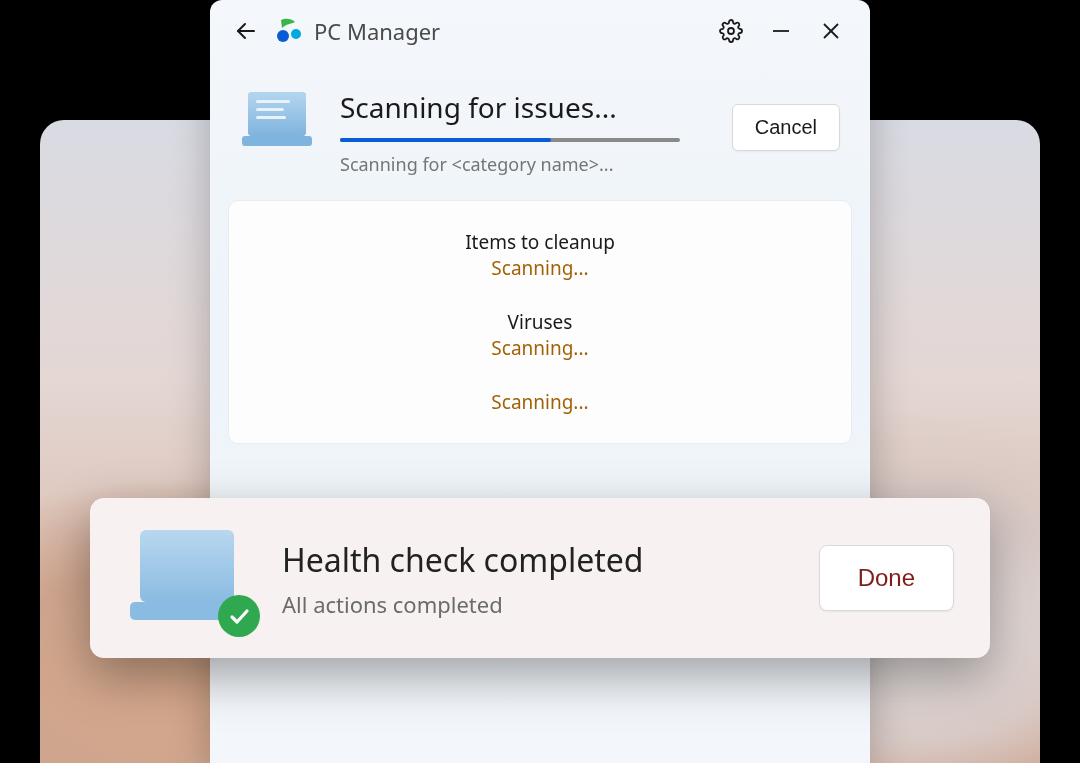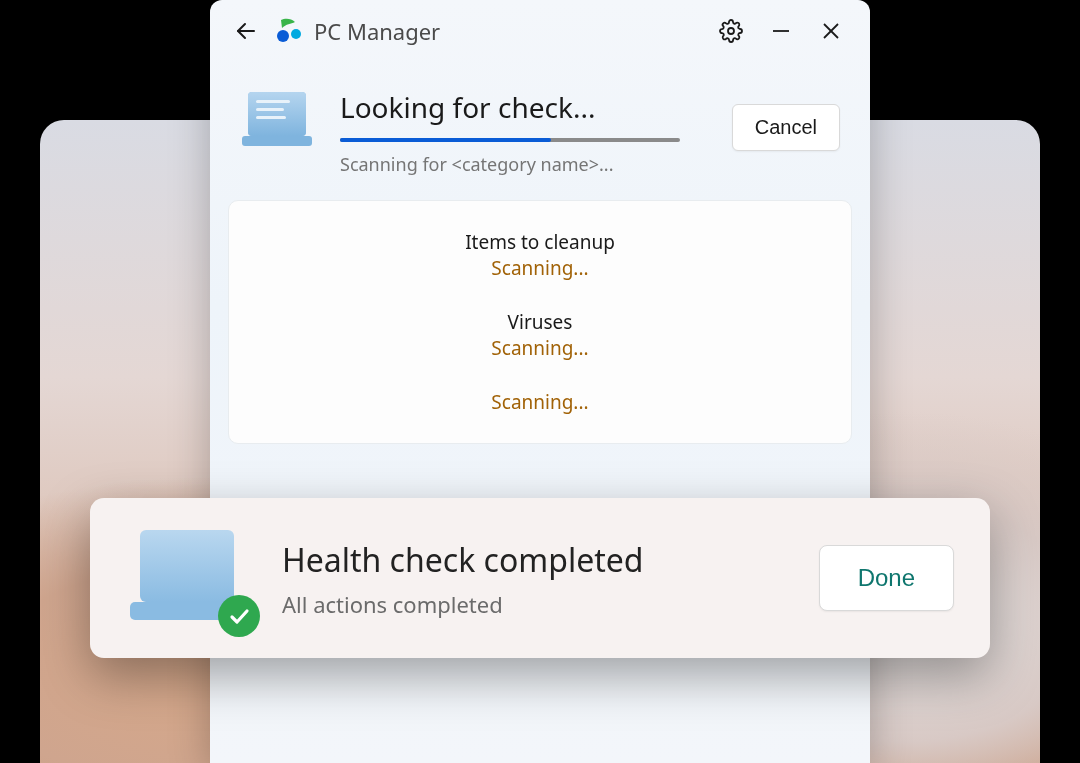--- a/index.html
+++ b/index.html
@@ -176,21 +176,21 @@
     font-size: 22px;
     color:#6b6b6b;
     margin-top: 8px;
   }
   .done-btn {
     background:#fff;
     border:1px solid #d9d9d9;
     border-radius:8px;
     padding: 18px 38px;
     font-size: 24px;
-    color:#0f766e;
+    color:#7f1d1d;
     cursor:pointer;
     box-shadow: 0 1px 2px rgba(0,0,0,0.06);
   }
 </style>
 </head>
 <body>
 
 <div class="wallpaper"></div>
 
 <div class="app-window">
@@ -241,21 +241,21 @@
               <stop offset="1" stop-color="#7fb4de"></stop>
             </linearGradient>
           </defs>
         <rect x="16" y="12" width="34" height="3" rx="1.5" fill="#e8f2fa"></rect>
         <rect x="16" y="20" width="28" height="3" rx="1.5" fill="#e8f2fa"></rect>
         <rect x="16" y="28" width="30" height="3" rx="1.5" fill="#e8f2fa"></rect>
         <rect x="2" y="48" width="70" height="10" rx="3" fill="#7fb4de"></rect>
       </svg>
     </div>
     <div class="scan-info">
-      <div class="scan-title">Looking for check...</div>
+      <div class="scan-title">Scanning for issues...</div>
       <div class="progress-track">
         <div class="progress-fill"></div>
       </div>
       <div class="scan-sub">Scanning for &lt;category name&gt;...</div>
     </div>
     <button class="cancel-btn">Cancel</button>
   </div>
 
   <div class="results-card">
     <div class="result-row">

